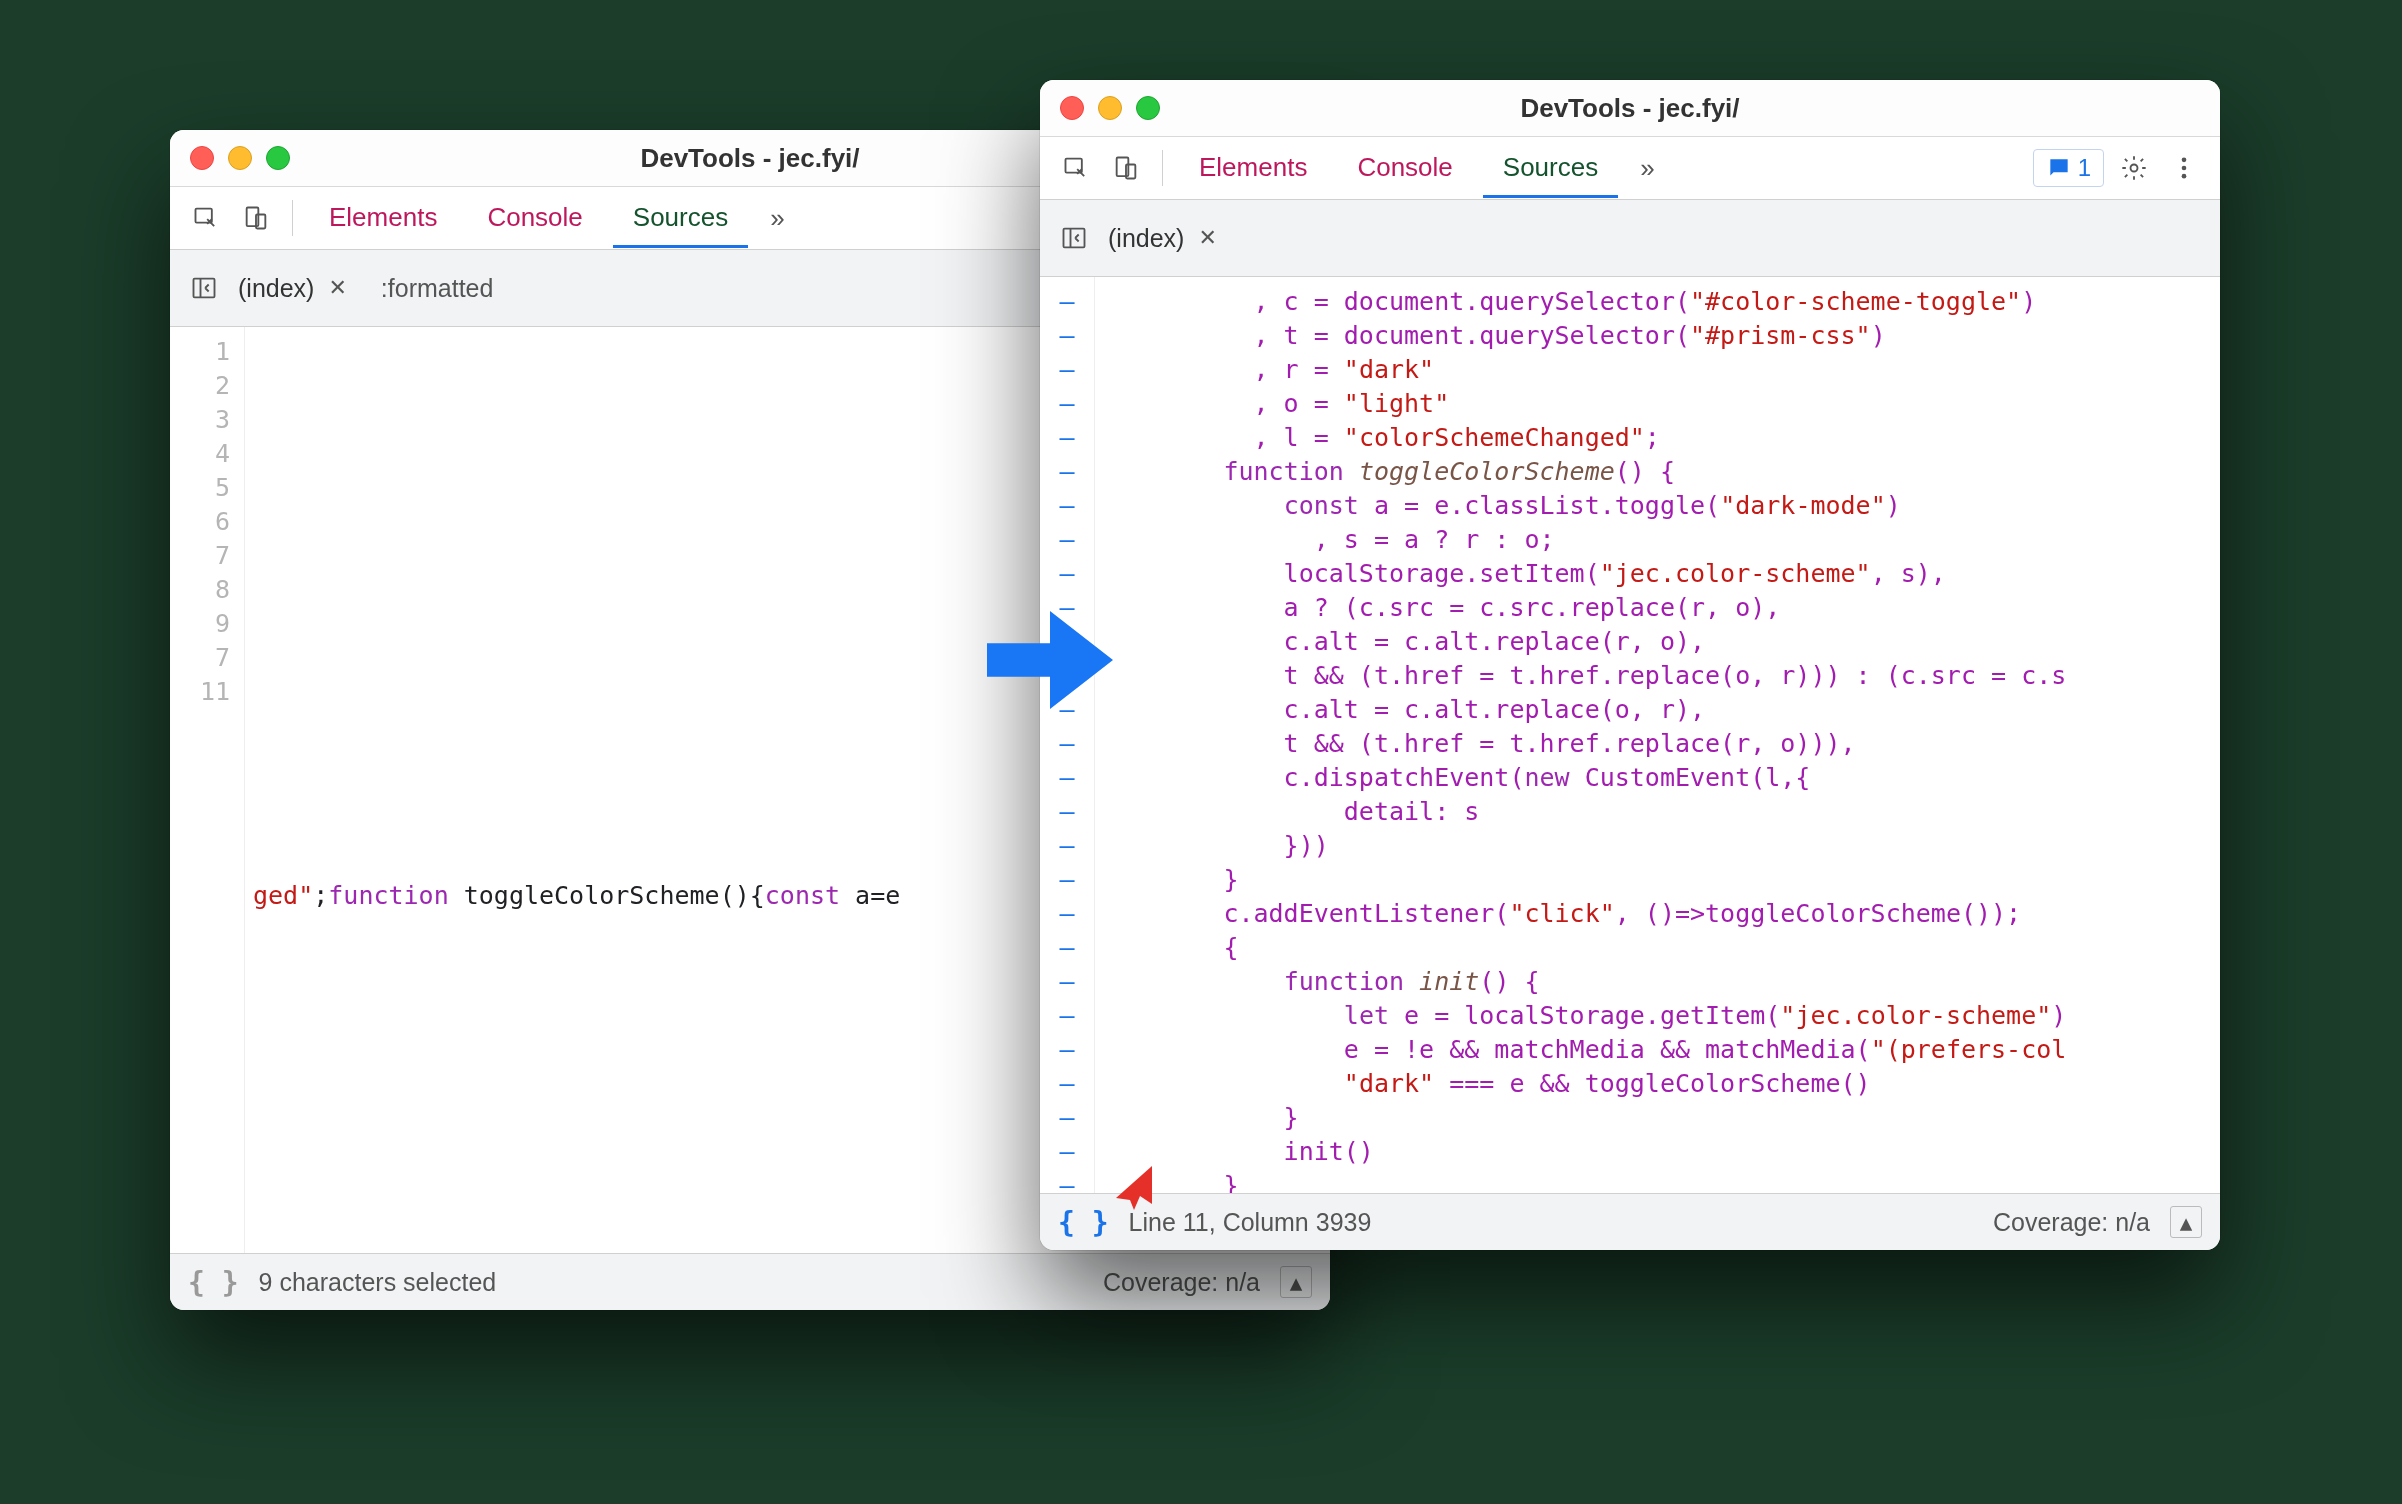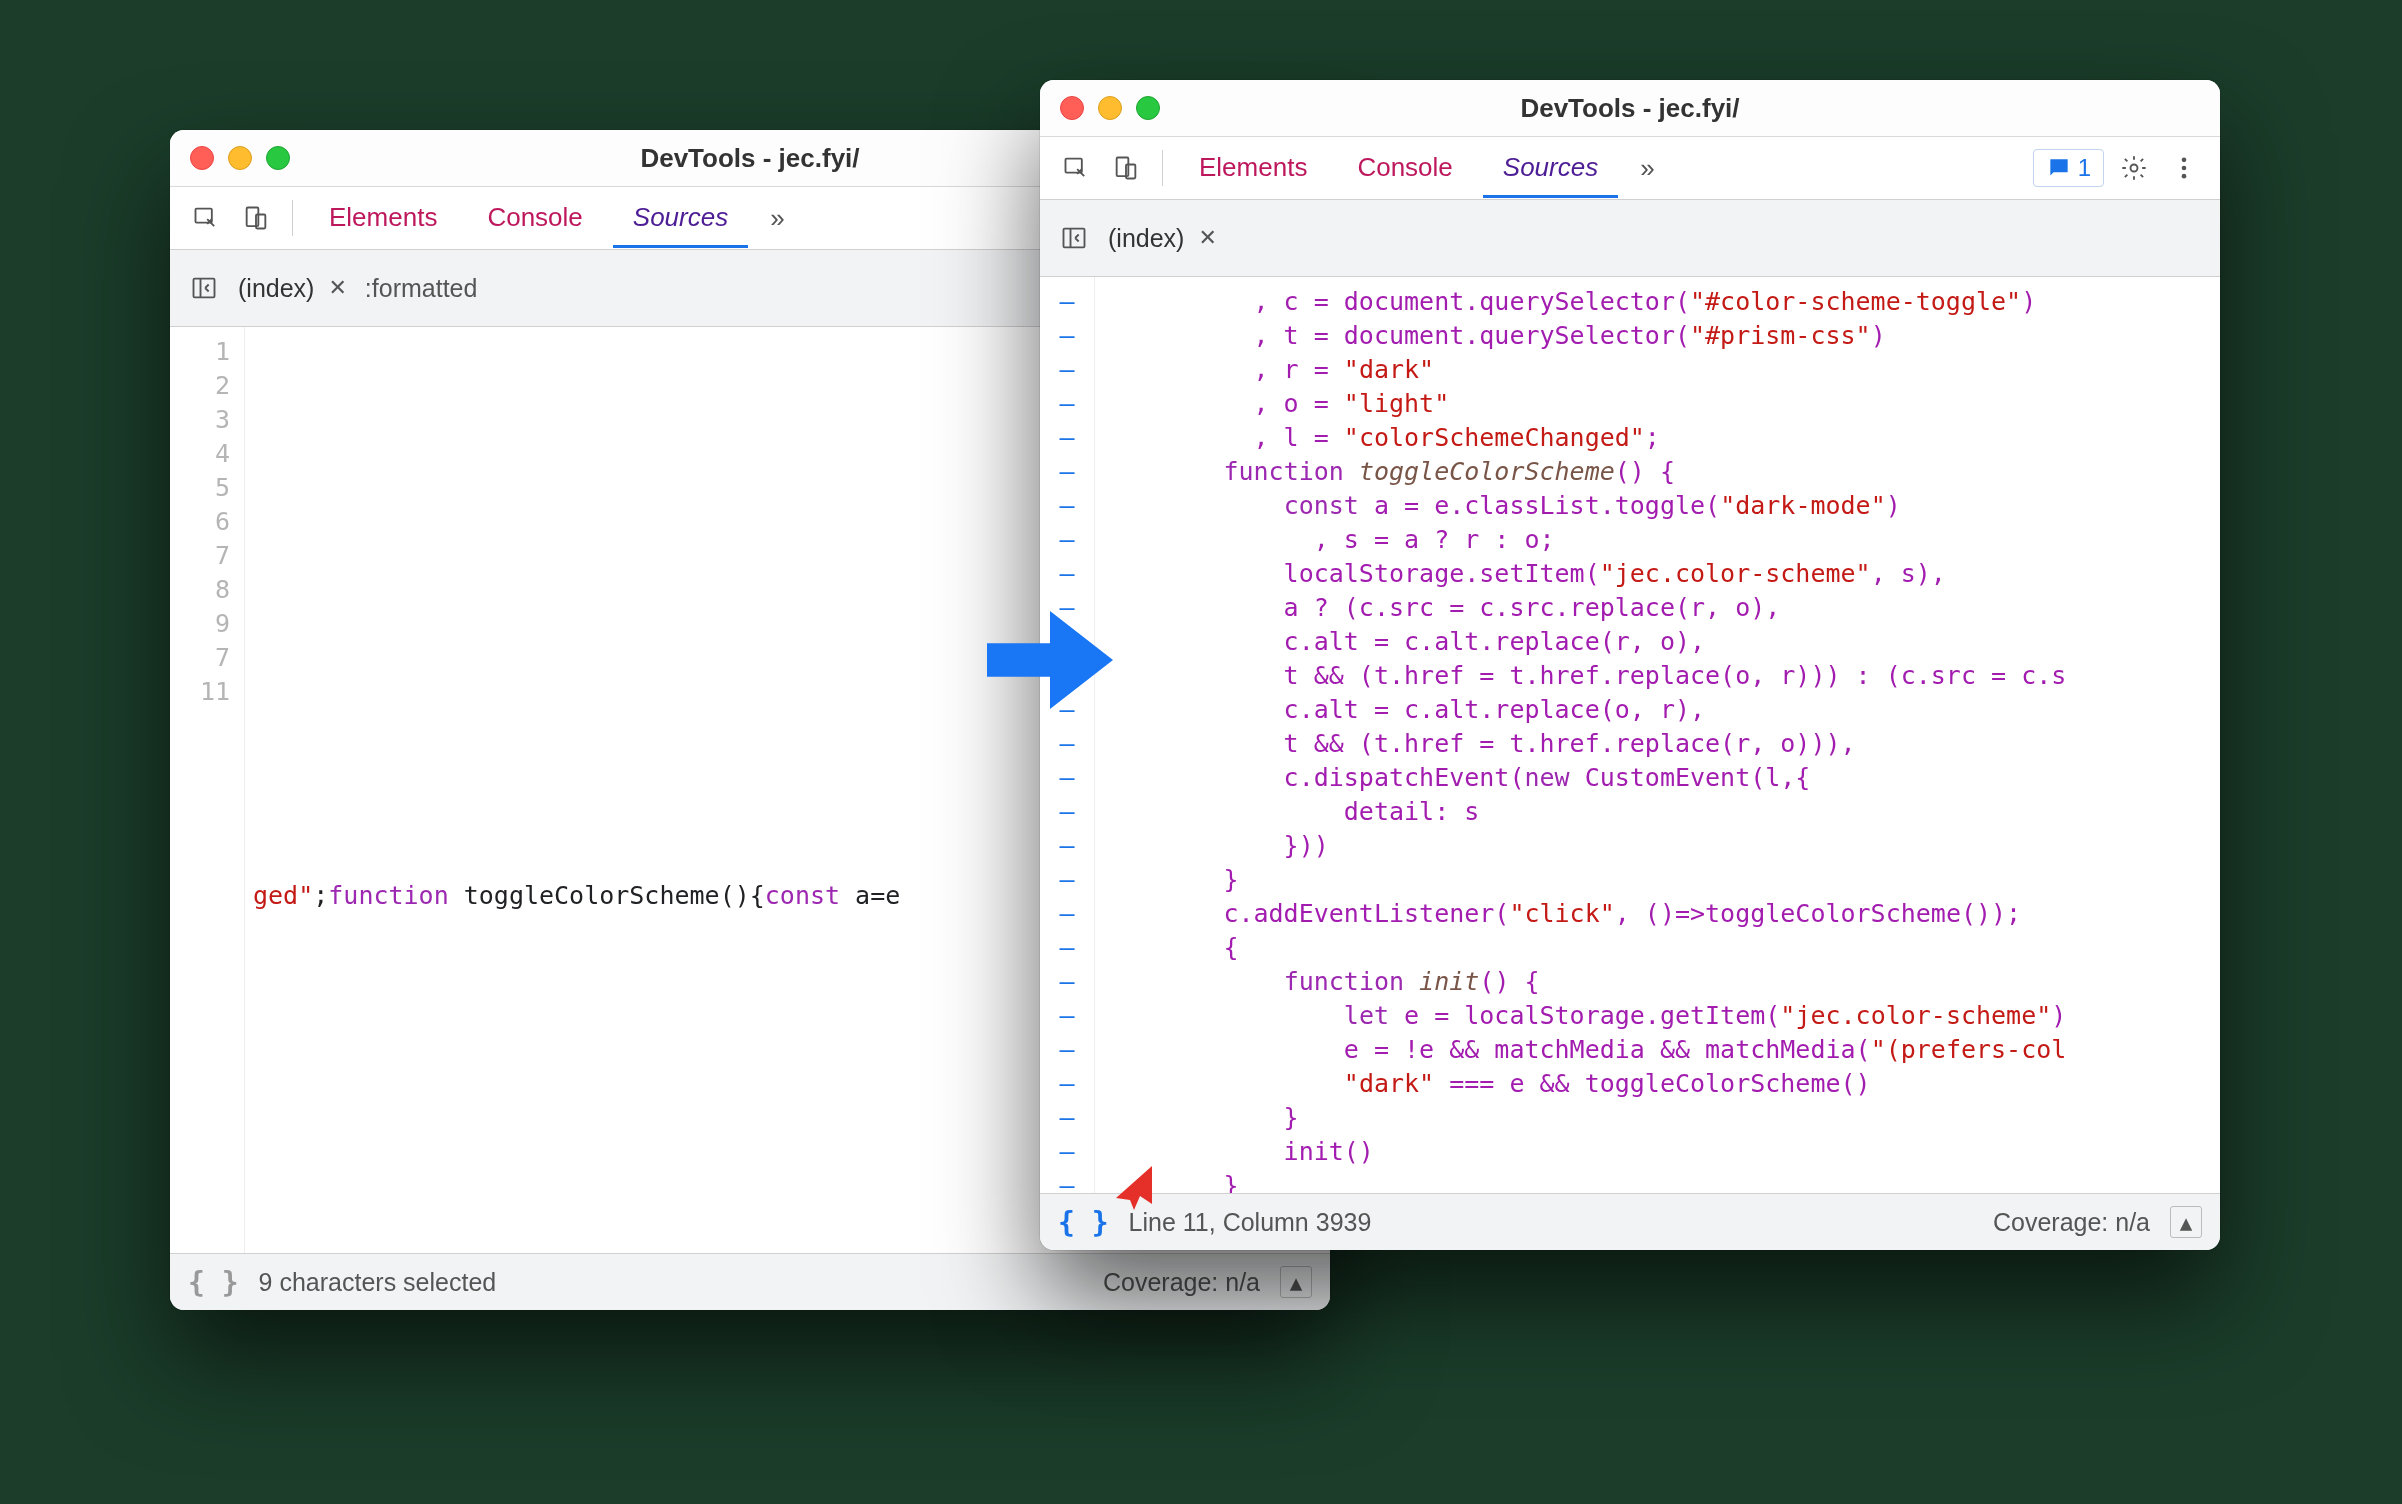--- a/index.html
+++ b/index.html
@@ -47,21 +47,21 @@
   .iconbtn {
     width:40px; height:40px; display:flex; align-items:center; justify-content:center;
     color:#555; border-radius:4px;
   }
   .iconbtn svg { width:28px; height:28px; }
   .divider { width:1px; height:36px; background:#d0d0d0; margin:0 6px; }
   .tab {
     font-size:26px; color:#be185d; padding:14px 20px 12px;
     border-bottom: 3px solid transparent;
   }
-  .tab.active { color:#4c1d95; border-bottom-color:#1a73e8;font-style:italic; }
+  .tab.active { color:#14532d; border-bottom-color:#1a73e8; }
   .more { font-size:26px; color:#555; padding:8px 12px; }
 
   .right-tools { margin-left:auto; display:flex; align-items:center; gap:10px; }
   .msgbtn {
     display:flex; align-items:center; gap:6px;
     color:#1a73e8; border:1px solid #c3d4ef; border-radius:4px;
     padding:4px 12px; font-size:24px;
   }
   .msgbtn svg { width:26px; height:26px; }
 
@@ -69,21 +69,21 @@
     height: 56px; flex:none;
     display:flex; align-items:center;
     background:#f1f3f4; border-bottom:1px solid #d0d0d0;
     padding: 10px 14px; gap: 14px;
   }
   .filetab {
     display:flex; align-items:center; gap:10px;
     font-size:25px; color:#333;
   }
   .filetab .x { color:#555; font-size:22px; padding:4px; }
-  .fileplain { font-size:25px; color:#555; }
+  .fileplain { font-size:25px; color:#555; margin-left:16px; }
 
   .editor {
     flex:1; display:flex; overflow:hidden;
     font-family: "Menlo","Consolas",monospace; font-size:25px; line-height:34px;
     background:#fff; color:#202124;
     white-space: pre;
   }
   .gutter {
     background:#fff; color:#b5b5b5; text-align:right;
     padding: 8px 14px 8px 10px; border-right:1px solid #eee;

